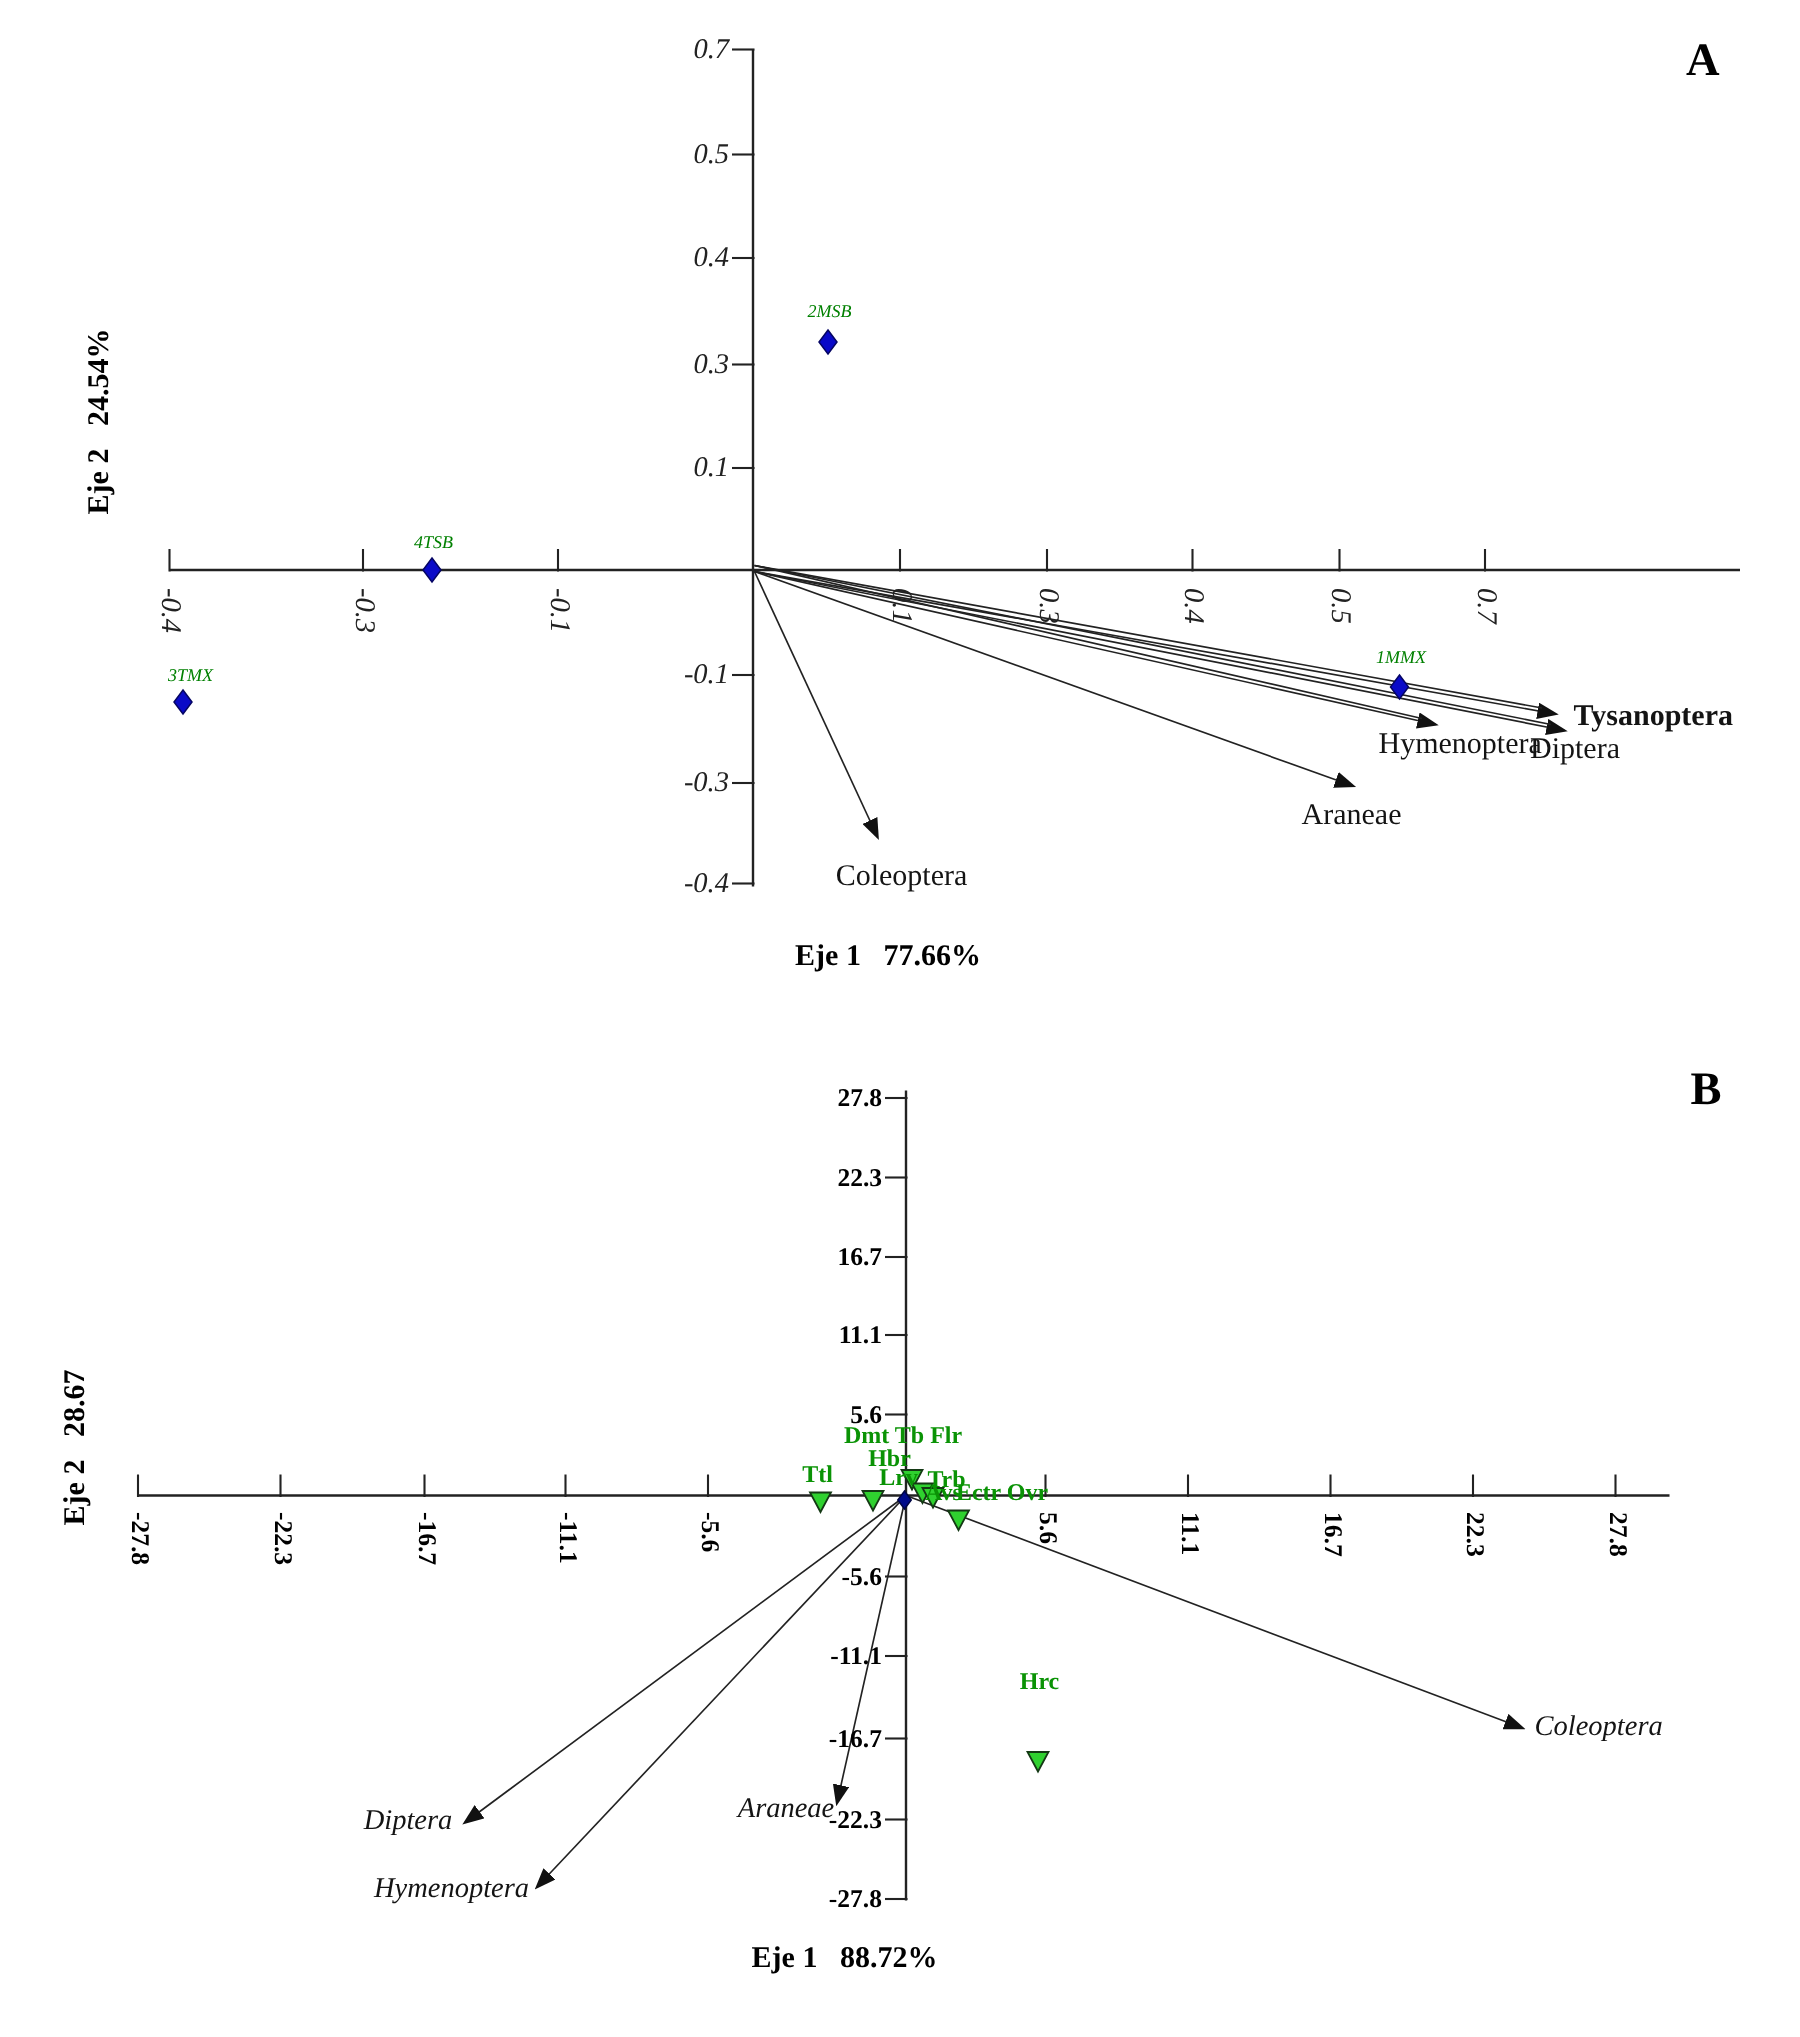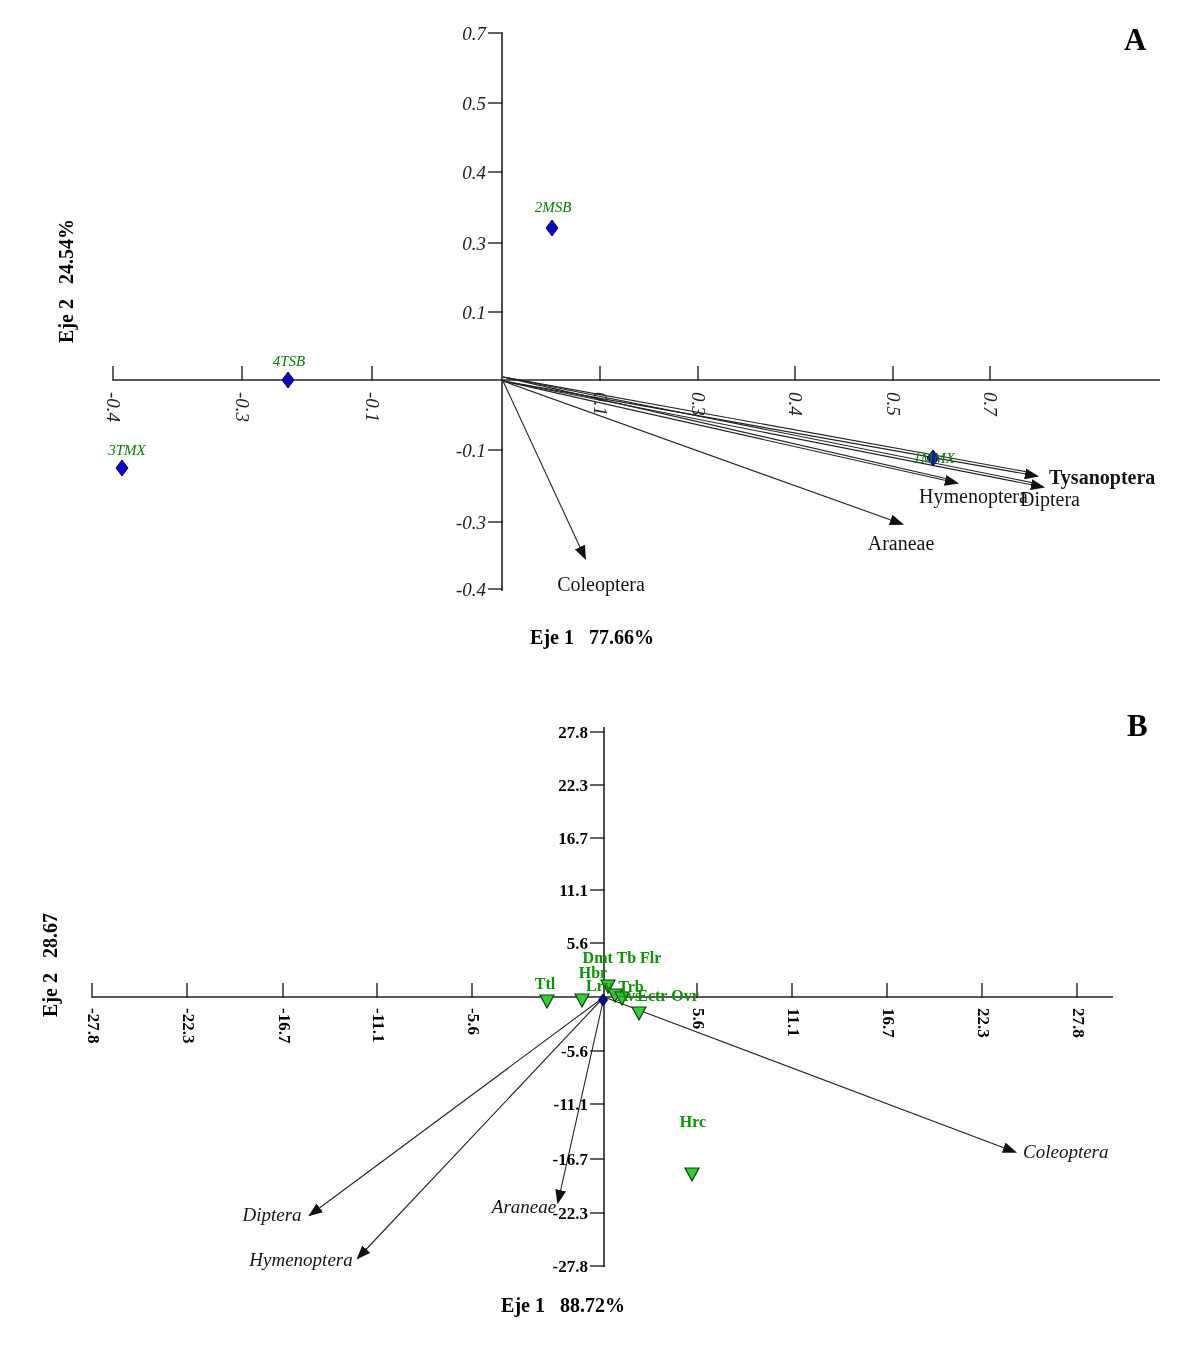--- a/index.html
+++ b/index.html
@@ -5,21 +5,21 @@
   html,body{margin:0;padding:0;background:#fff;}
   .canvas{position:relative;width:1200px;height:1358px;background:#ffffff;
           font-family:"Liberation Serif",serif;overflow:hidden;}
   svg{position:absolute;left:0;top:0;}
   .lbl{position:absolute;white-space:pre;color:#111;line-height:1;}
   .c{transform:translate(-50%,-50%);}
   .ml{transform:translateY(-50%);}
   .panel{font-size:31px;font-weight:700;color:#000;}
   .axtitle{font-size:20px;font-weight:700;color:#000;}
   .vert{transform:translate(-50%,-50%) rotate(-90deg);}
-  .siteA{font-size:15px;font-style:italic;color:#008000;}
+  .siteA{font-size:12px;font-style:italic;color:#008000;}
   .spA{font-size:20px;color:#141414;}
   .spB{font-size:19px;font-style:italic;color:#141414;}
   .clu{font-size:16px;font-weight:700;color:#0a9305;}
   .ticky-a{font-size:19px;font-style:italic;color:#222;transform:translate(-100%,-50%);}
   .tickx-a{font-size:19px;font-style:italic;color:#222;transform:rotate(90deg);transform-origin:0 0;}
   .ticky-b{font-size:17px;font-weight:700;color:#000;transform:translate(-100%,-50%);}
   .tickx-b{font-size:17px;font-weight:700;color:#000;transform:rotate(90deg);transform-origin:0 0;}
 </style>
 </head>
 <body>
@@ -102,35 +102,35 @@
   <div class="lbl panel" style="left:1127px;top:710px;">B</div>
 
   <div class="lbl axtitle vert" style="left:66px;top:281px;">Eje 2   24.54%</div>
   <div class="lbl axtitle c" style="left:592px;top:637px;">Eje 1   77.66%</div>
   <div class="lbl axtitle vert" style="left:50px;top:965px;">Eje 2   28.67</div>
   <div class="lbl axtitle c" style="left:563px;top:1305px;">Eje 1   88.72%</div>
 
   <div class="lbl siteA c" style="left:553px;top:207px;">2MSB</div>
   <div class="lbl siteA c" style="left:289px;top:361px;">4TSB</div>
   <div class="lbl siteA c" style="left:127px;top:450px;">3TMX</div>
-  <div class="lbl siteA c" style="left:934px;top:438px;margin-top:20px;">1MMX</div>
+  <div class="lbl siteA c" style="left:934px;top:438px;">1MMX</div>
 
   <div class="lbl spA ml" style="left:1049px;top:477px;font-weight:bold;">Tysanoptera</div>
   <div class="lbl spA ml" style="left:1020px;top:499px;">Diptera</div>
   <div class="lbl spA ml" style="left:919px;top:496px;">Hymenoptera</div>
   <div class="lbl spA c" style="left:901px;top:543px;">Araneae</div>
   <div class="lbl spA c" style="left:601px;top:584px;">Coleoptera</div>
 
   <div class="lbl spB ml" style="left:1023px;top:1151px;">Coleoptera</div>
   <div class="lbl spB c" style="left:272px;top:1214px;">Diptera</div>
   <div class="lbl spB c" style="left:301px;top:1259px;">Hymenoptera</div>
   <div class="lbl spB c" style="left:524px;top:1206px;">Araneae</div>
 
   <div class="lbl clu c" style="left:545px;top:984px;">Ttl</div>
-  <div class="lbl clu c" style="left:622px;top:958px;">Dmt Tb Flr</div>
+  <div class="lbl clu c" style="left:602px;top:958px;">Dmt Tb Flr</div>
   <div class="lbl clu c" style="left:668px;top:996px;">Ectr Ovr</div>
   <div class="lbl clu c" style="left:693px;top:1122px;">Hrc</div>
   <div class="lbl clu c" style="left:593px;top:973px;">Hbr</div>
   <div class="lbl clu c" style="left:629px;top:996px;">Avs</div>
   <div class="lbl clu c" style="left:599px;top:986px;">Lrv</div>
   <div class="lbl clu c" style="left:631px;top:987px;">Trb</div>
 
 <div class="lbl tickx-a" style="left: 123px; top: 392px;">-0.4</div>
     <div class="lbl tickx-a" style="left: 252px; top: 392px;">-0.3</div>
     <div class="lbl tickx-a" style="left: 382px; top: 392px;">-0.1</div>

